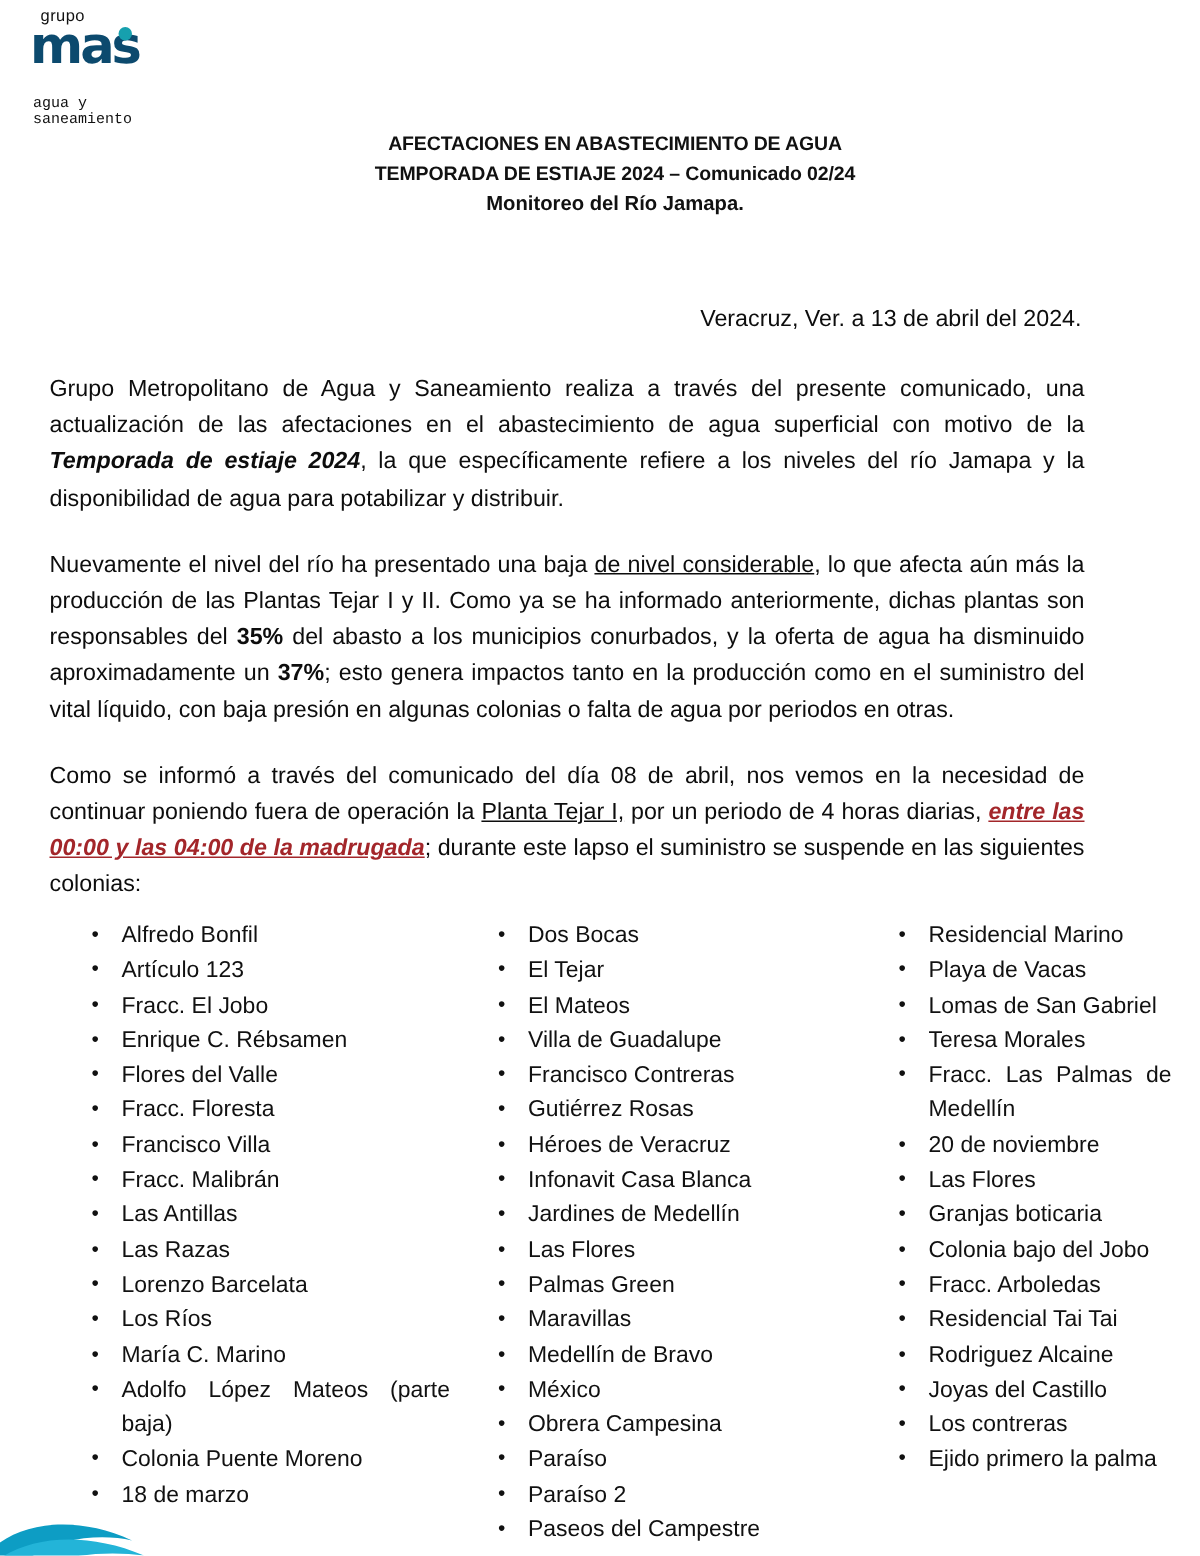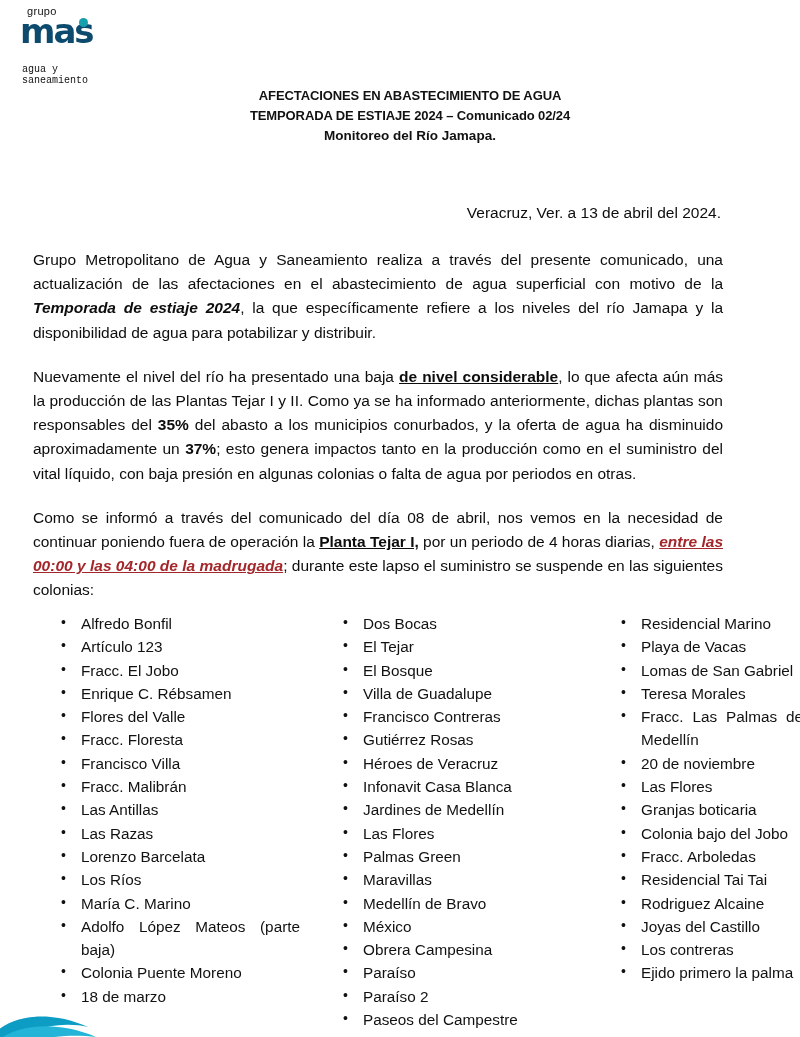--- a/index.html
+++ b/index.html
@@ -99,37 +99,37 @@
     padding-right: 2px;
   }
   p.para {
     font-size: 15.5px;
     line-height: 24.2px;
     text-align: justify;
     margin: 0 0 20px 0;
     text-justify: inter-word;
   }
   .it-bold { font-style: italic; font-weight: bold; }
-  .b-ul { font-weight: bold; text-decoration: underline; }
+  .b-ul { font-weight: normal; text-decoration: underline; }
   .b { font-weight: bold; }
   .red-em {
     color: #a3262a;
     font-weight: bold;
     font-style: italic;
     text-decoration: underline;
   }
 
   
   #colonias {
     position: absolute;
     left: 33px;
     top: 612px;
     width: 740px;
     display: flex;
-    gap: 15px;
+    gap: 4px;
   }
   .col {
     flex: 0 0 auto;
   }
   #col-1 { width: 267px; padding-left: 24px; }
   #col-2 { width: 263px; padding-left: 24px; }
   #col-3 { width: 210px; padding-left: 24px; }
 
   ul.col-list {
     list-style: none;
@@ -215,21 +215,21 @@
         <li>María C. Marino</li>
         <li>Adolfo López Mateos (parte baja)</li>
         <li>Colonia Puente Moreno</li>
         <li>18 de marzo</li>
       </ul>
   </div>
   <div class="col" id="col-2">
     <ul class="col-list">
         <li>Dos Bocas</li>
         <li>El Tejar</li>
-        <li>El Bosque</li>
+        <li>El Mateos</li>
         <li>Villa de Guadalupe</li>
         <li>Francisco Contreras</li>
         <li>Gutiérrez Rosas</li>
         <li>Héroes de Veracruz</li>
         <li>Infonavit Casa Blanca</li>
         <li>Jardines de Medellín</li>
         <li>Las Flores</li>
         <li>Palmas Green</li>
         <li>Maravillas</li>
         <li>Medellín de Bravo</li>

